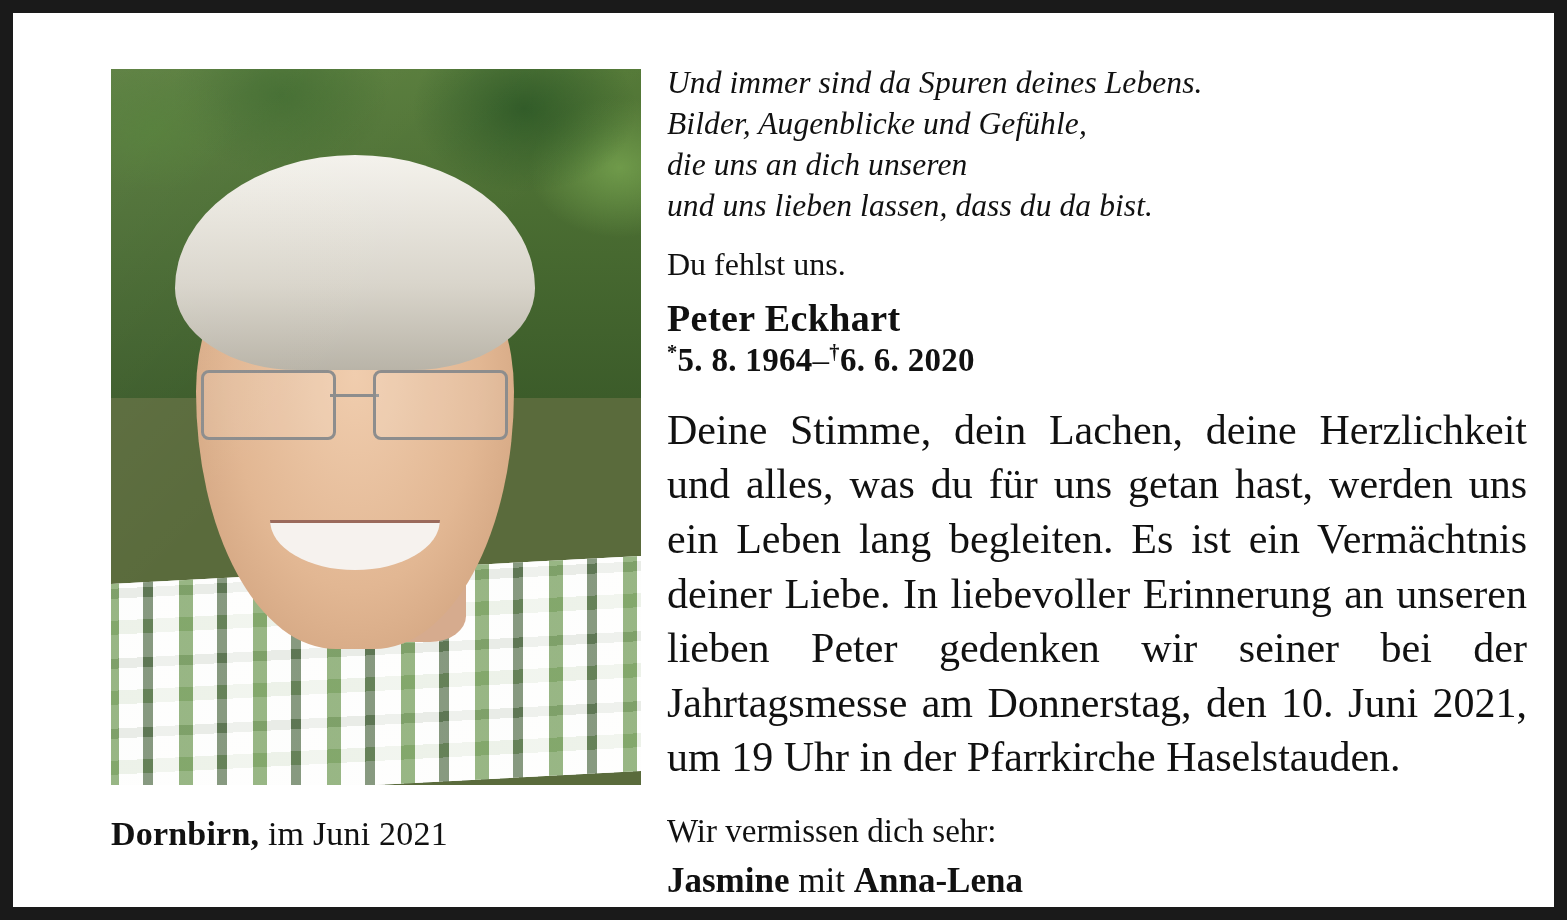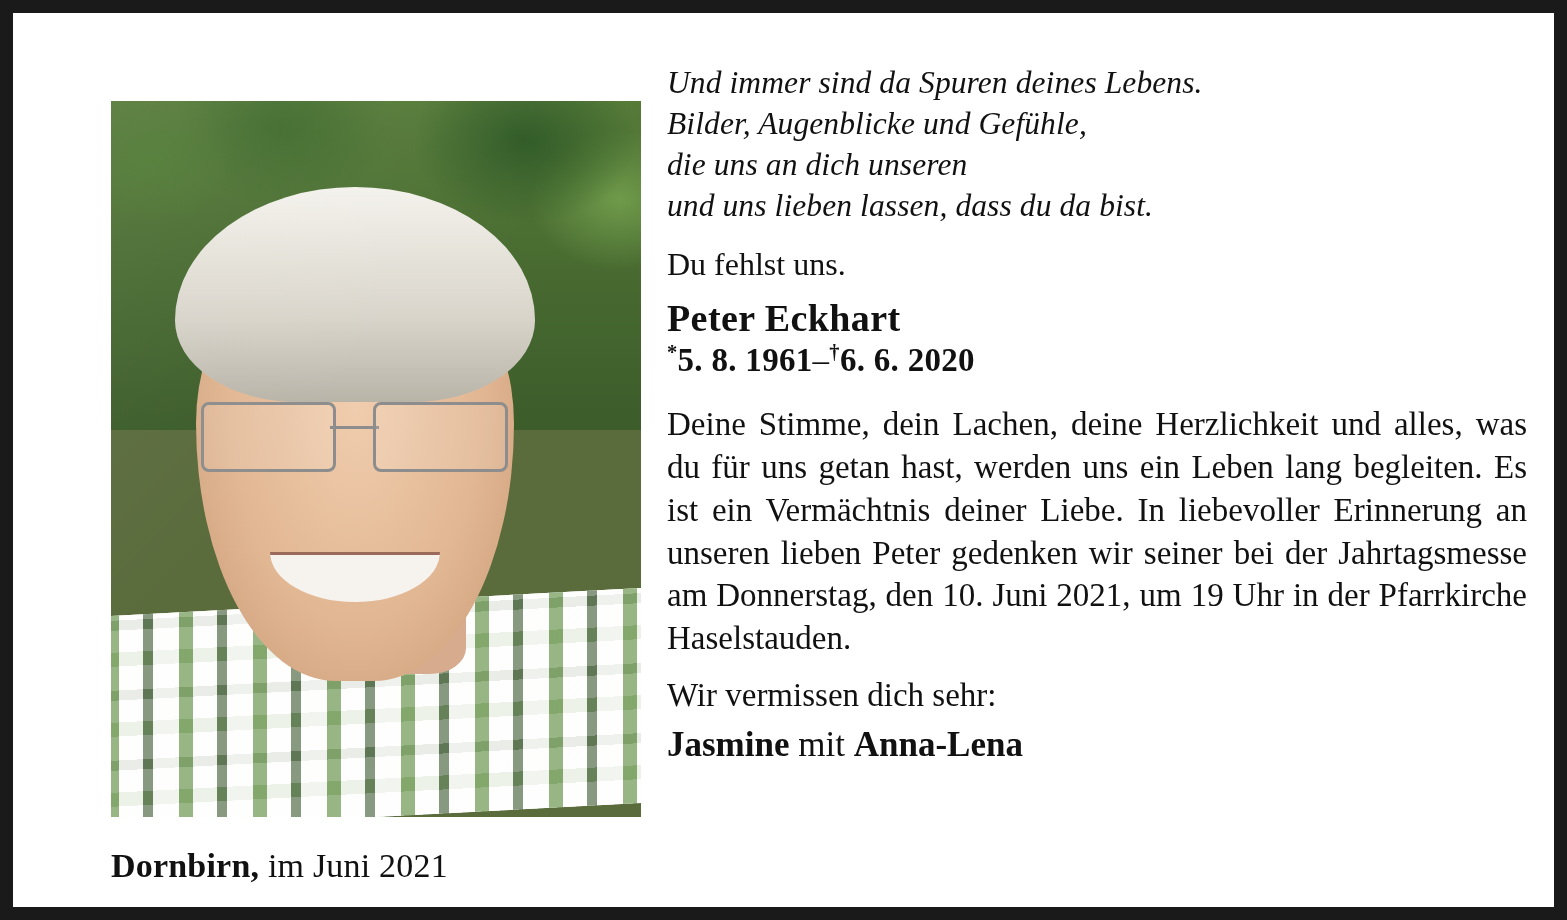--- a/index.html
+++ b/index.html
@@ -30,21 +30,21 @@
     position: relative;
     width: 100%;
     height: 100%;
     background: #ffffff;
   }
 
   
   .portrait-col {
     position: absolute;
     left: 48px;
-    top: 74px;
+    top: 42px;
     width: 530px;
     padding-left: 36px;
   }
   .portrait {
     position: relative;
     width: 530px;
     height: 716px;
     overflow: hidden;
     background: #5a6b3c;
   }
@@ -172,26 +172,26 @@
     margin: 0 0 24px 0;
   }
   .dates sup {
     font-size: 0.62em;
     font-weight: bold;
     vertical-align: super;
     line-height: 0;
   }
   .dates .sep { font-weight: normal; }
   .body-text {
-    font-size: 33px;
+    font-size: 42px;
     line-height: 1.30;
     text-align: justify;
     text-align-last: left;
     letter-spacing: 0px;
-    margin: 0 0 15px 0;
+    margin: 0 0 26px 0;
     hyphens: manual;
   }
   .closing {
     font-size: 33px;
     line-height: 1.25;
     margin: 12px 0 8px 0;
   }
   .survivors {
     font-size: 35px;
     line-height: 1.2;
@@ -234,21 +234,21 @@
         <span>Bilder, Augenblicke und Gefühle,</span><br>
         <span>die uns an dich unseren</span><br>
         <span>und uns lieben lassen, dass du da bist.</span>
       </p>
 
       <p class="missing">Du fehlst uns.</p>
 
       <h1 class="name">Peter Eckhart</h1>
 
       <p class="dates">
-        <sup>*</sup><span>5. 8. 1961</span><span class="sep">–</span><sup>†</sup><span>6. 6. 2020</span>
+        <sup>*</sup><span>5. 8. 1964</span><span class="sep">–</span><sup>†</sup><span>6. 6. 2020</span>
       </p>
 
       <p class="body-text">Deine Stimme, dein Lachen, deine Herzlichkeit und alles, was du für uns getan hast, werden uns ein Leben lang begleiten. Es ist ein Vermächtnis deiner Liebe. In liebevoller Erinnerung an unseren lieben Peter gedenken wir seiner bei der Jahrtagsmesse am Donnerstag, den 10. Juni 2021, um 19 Uhr in der Pfarrkirche Haselstauden.</p>
 
       <p class="closing">Wir vermissen dich sehr:</p>
 
       <p class="survivors">
         <b>Jasmine</b><span> mit </span><b>Anna-Lena</b>
       </p>
 

